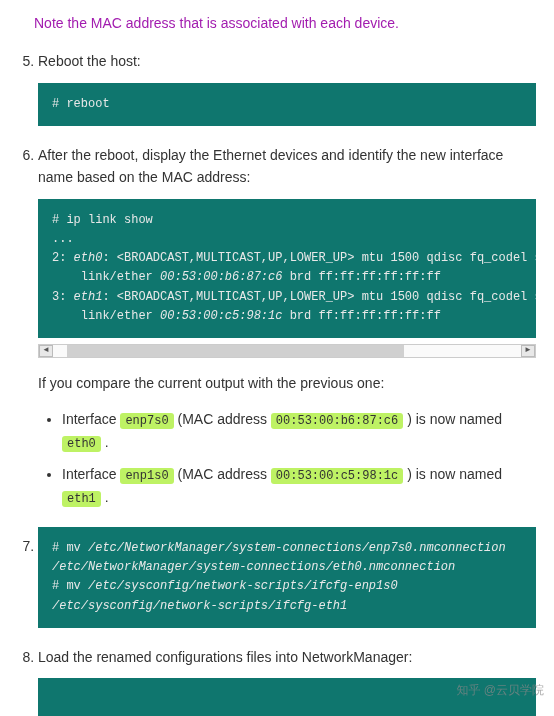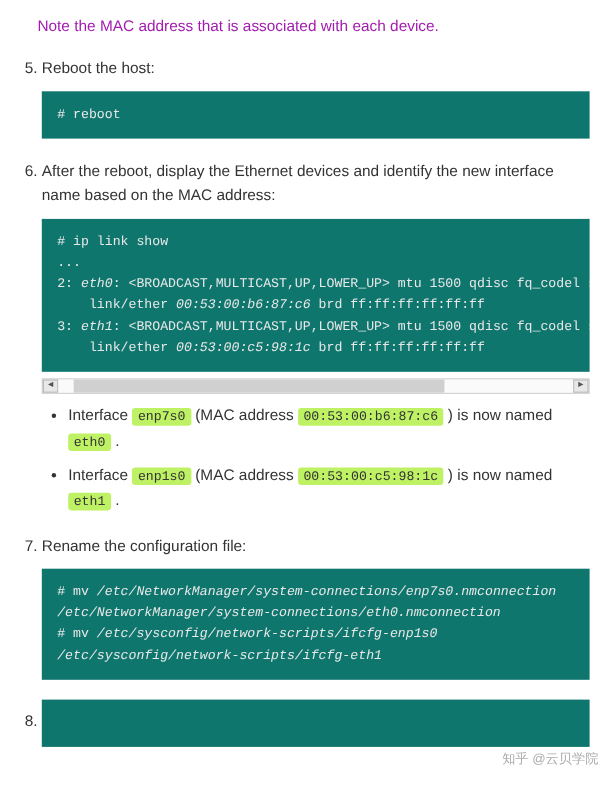--- a/index.html
+++ b/index.html
@@ -91,36 +91,37 @@
     <div class="codeblock-wrapper">
       <div class="codeblock"><span class="code-line"># ip link show</span><span class="code-line">...</span><span class="code-line"><span>2: </span><span class="italic">eth0</span><span>: &lt;BROADCAST,MULTICAST,UP,LOWER_UP&gt; mtu 1500 qdisc fq_codel state UP mode DEF</span></span><span class="code-line"><span>    link/ether </span><span class="italic">00:53:00:b6:87:c6</span><span> brd ff:ff:ff:ff:ff:ff</span></span><span class="code-line"><span>3: </span><span class="italic">eth1</span><span>: &lt;BROADCAST,MULTICAST,UP,LOWER_UP&gt; mtu 1500 qdisc fq_codel state UP mode DEF</span></span><span class="code-line"><span>    link/ether </span><span class="italic">00:53:00:c5:98:1c</span><span> brd ff:ff:ff:ff:ff:ff</span></span></div>
       <div class="scrollbar">
         <div class="arrow">◄</div>
         <div class="track">
             <div class="thumb"></div>
           </div>
         <div class="arrow">►</div>
       </div>
     </div>
+    <p class="after-text">If you compare the current output with the previous one:</p>
     <ul class="bullets">
       <li>
         <span>Interface </span><code class="inline">enp7s0</code><span> (MAC address </span><code class="inline">00:53:00:b6:87:c6</code><span> ) is now named </span><code class="inline">eth0</code><span> .</span>
       </li>
       <li>
         <span>Interface </span><code class="inline">enp1s0</code><span> (MAC address </span><code class="inline">00:53:00:c5:98:1c</code><span> ) is now named </span><code class="inline">eth1</code><span> .</span>
       </li>
     </ul>
   </li>
 
   <li>
-    <div class="step-text">Rename the configuration file:</div>
     <div class="codeblock" style="white-space:pre-wrap;"><span># mv </span><span class="italic">/etc/NetworkManager/system-connections/enp7s0.nmconnection /etc/NetworkManager/system-connections/eth0.nmconnection</span>
 <span># mv </span><span class="italic">/etc/sysconfig/network-scripts/ifcfg-enp1s0 /etc/sysconfig/network-scripts/ifcfg-eth1</span></div>
   </li>
 
   <li>
+    <div class="step-text">Load the renamed configurations files into NetworkManager:</div>
     <div class="codeblock" style="white-space:pre-wrap;">
 </div>
   </li>
 
 </ol>
 
 <div class="watermark">知乎 @云贝学院</div>
 
 </body></html>

